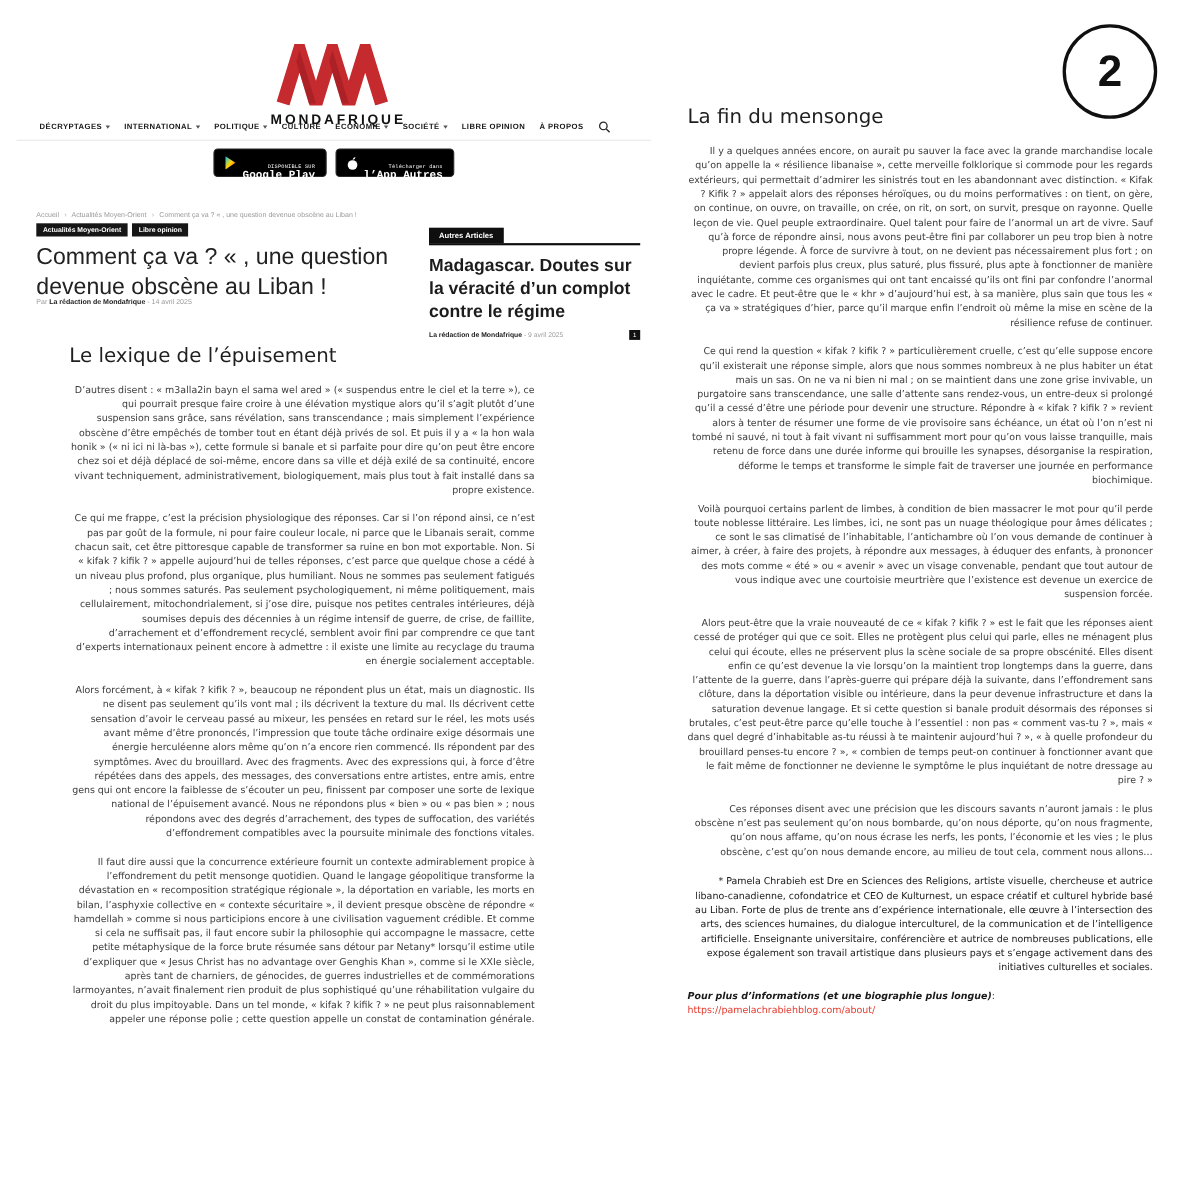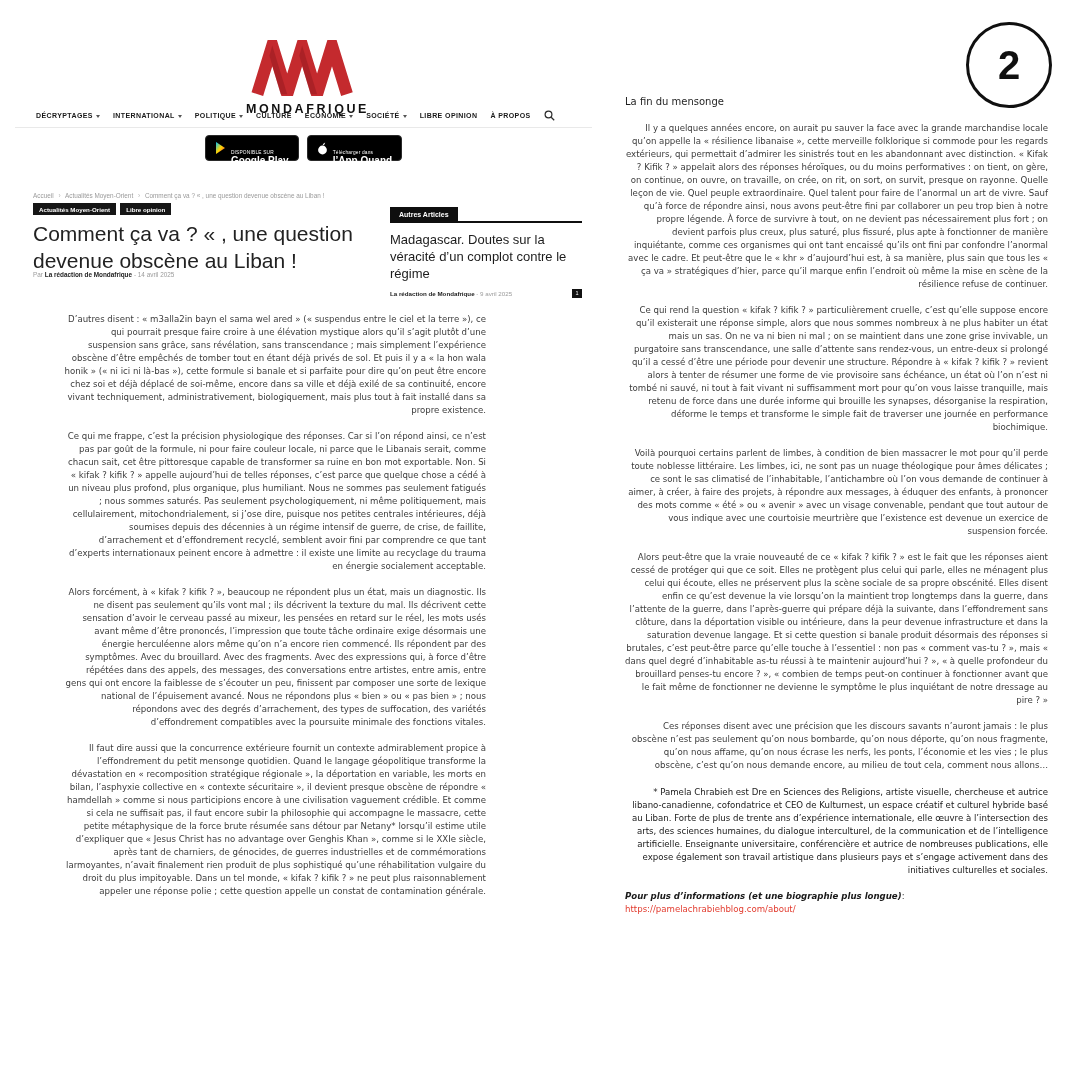--- a/index.html
+++ b/index.html
@@ -21,21 +21,21 @@
   .search-btn { margin-left:auto; margin-right:38px; cursor:pointer; display:flex; align-items:center; }
   .nav-divider { position:absolute; left:15px; top:127px; width:577px; height:1px; background:#e9e9e9; }
 
   
   .app-strip { position:absolute; left:15px; top:128px; width:577px; text-align:center; }
   .app-title { font-family:"Liberation Sans", sans-serif; font-size:8.5px; font-weight:bold;
                color:#111; margin-top:11px; }
   .badges { display:flex; justify-content:center; gap:8px; margin-top:7px; }
   .store-badge { display:flex; align-items:center; gap:5px; background:#000; color:#fff;
                  border:1px solid #2a2a2a; border-radius:4px; padding:3px 9px; height:18px; cursor:pointer; }
-  .badge-text { text-align:left; line-height:1.1; font-family:Liberation Sans, sans-serif;margin-top:20px; }
+  .badge-text { text-align:right; line-height:1.1; font-family:Liberation Mono, monospace;margin-top:20px; }
   .badge-line1 { font-size:4.8px; letter-spacing:.2px; }
   .badge-line2 { font-size:10px; font-weight:bold; }
 
   
   .breadcrumb { position:absolute; left:33px; top:192px; font-family:"Liberation Sans", sans-serif;
                 font-size:6.4px; color:#9a9a9a; white-space:nowrap; }
   .crumb { cursor:pointer; }
   .crumb-sep { margin:0 3px; color:#b5b5b5; }
   .tags { position:absolute; left:33px; top:203px; display:flex; gap:4px; }
   .tag { background:#161616; color:#fff; font-family:"Liberation Sans", sans-serif; font-size:6.2px;
@@ -44,32 +44,32 @@
               font-size:21px; font-weight:400; line-height:1.3; color:#222; }
   .byline { position:absolute; left:33px; top:271px; font-family:"Liberation Sans", sans-serif;
             font-size:6.4px; color:#9b9b9b; }
   .byline .author { color:#1c1c1c; font-weight:bold; }
 
   
   .sidebar { position:absolute; left:390px; top:203px; width:192px; font-family:"Liberation Sans", sans-serif; }
   .sidebar-head { border-bottom:2px solid #0f0f0f; }
   .sidebar-tab { display:inline-block; background:#0f0f0f; color:#fff; font-size:7px; font-weight:bold;
                  padding:4px 9px 3px; }
-  .sidebar-title { margin-top:9px; font-size:13px; font-weight:normal; color:#1c1c1c; line-height:1.3; cursor:pointer; }
+  .sidebar-title { margin-top:9px; font-size:16px; font-weight:bold; color:#1c1c1c; line-height:1.3; cursor:pointer; }
   .sidebar-meta { margin-top:6px; display:flex; align-items:center; justify-content:space-between;
                   font-size:6.2px; color:#9b9b9b; }
   .sidebar-meta .author { font-weight:bold; color:#1c1c1c; }
   .comment-badge { background:#111; color:#fff; font-size:5.5px; width:10px; height:9px; display:flex;
                    align-items:center; justify-content:center; cursor:pointer; }
 
   
   .article-col { position:absolute; width:423px; }
   .col-left  { left:63px;  top:313px; }
   .col-right { left:625px; top:96px; }
-  .section-heading { font-size:10px; font-weight:400; color:#1f1f1f; margin:0 0 15px 0; }
+  .section-heading { font-size:18px; font-weight:400; color:#1f1f1f; margin:0 0 15px 0; }
   .body-p { font-size:8.6px; line-height:13px; color:#3c3c3c; margin:0 0 13px 0;text-align:right; }
   .bio-p  { font-weight:normal; color:#191919; margin-top:14px; }
   .info-line { font-size:8.6px; line-height:13px; }
   .info-label { font-weight:bold; font-style:italic; color:#191919; }
   .link { color:#e23b2e; text-decoration:none; cursor:pointer;text-align:right; }
 
   
   .page-badge { position:absolute; left:966px; top:22px; width:86px; height:86px; border:3.5px solid #101010;
                 border-radius:50%; background:#fff; display:flex; align-items:center; justify-content:center;
                 font-family:"Liberation Sans", sans-serif; font-size:40px; font-weight:bold; color:#101010;
@@ -131,21 +131,21 @@
           <div class="badge-line2">Google Play</div>
         </span>
       </span>
       <span class="store-badge">
         <svg width="11" height="13" viewBox="0 0 11 13">
           <circle cx="5.5" cy="8" r="4.4" fill="#fff"></circle>
           <path d="M5.5 3.4 Q5.8 1.2 8.2 0.4 Q8.1 2.8 5.5 3.4 Z" fill="#fff"></path>
         </svg>
         <span class="badge-text">
           <div class="badge-line1">Télécharger dans</div>
-          <div class="badge-line2">l’App Quand</div>
+          <div class="badge-line2">l’App Autres</div>
         </span>
       </span>
     </div>
   </div>
 
   <div class="breadcrumb">
     <span class="crumb">Accueil</span>
     <span class="crumb-sep">›</span>
     <span class="crumb">Actualités Moyen-Orient</span>
     <span class="crumb-sep">›</span>
@@ -174,20 +174,21 @@
       <span>
         <span class="author">La rédaction de Mondafrique</span>
         <span>-</span>
         <span>9 avril 2025</span>
       </span>
       <span class="comment-badge">1</span>
     </div>
   </div>
 
   <div class="article-col col-left">
+    <h2 class="section-heading">Le lexique de l’épuisement</h2>
     <p class="body-p">D’autres disent : « m3alla2in bayn el sama wel ared » (« suspendus entre le ciel et la terre »), ce qui pourrait presque faire croire à une élévation mystique alors qu’il s’agit plutôt d’une suspension sans grâce, sans révélation, sans transcendance ; mais simplement l’expérience obscène d’être empêchés de tomber tout en étant déjà privés de sol. Et puis il y a « la hon wala honik » (« ni ici ni là-bas »), cette formule si banale et si parfaite pour dire qu’on peut être encore chez soi et déjà déplacé de soi-même, encore dans sa ville et déjà exilé de sa continuité, encore vivant techniquement, administrativement, biologiquement, mais plus tout à fait installé dans sa propre existence.</p>
     <p class="body-p">Ce qui me frappe, c’est la précision physiologique des réponses. Car si l’on répond ainsi, ce n’est pas par goût de la formule, ni pour faire couleur locale, ni parce que le Libanais serait, comme chacun sait, cet être pittoresque capable de transformer sa ruine en bon mot exportable. Non. Si « kifak ? kifik ? » appelle aujourd’hui de telles réponses, c’est parce que quelque chose a cédé à un niveau plus profond, plus organique, plus humiliant. Nous ne sommes pas seulement fatigués ; nous sommes saturés. Pas seulement psychologiquement, ni même politiquement, mais cellulairement, mitochondrialement, si j’ose dire, puisque nos petites centrales intérieures, déjà soumises depuis des décennies à un régime intensif de guerre, de crise, de faillite, d’arrachement et d’effondrement recyclé, semblent avoir fini par comprendre ce que tant d’experts internationaux peinent encore à admettre : il existe une limite au recyclage du trauma en énergie socialement acceptable.</p>
     <p class="body-p">Alors forcément, à « kifak ? kifik ? », beaucoup ne répondent plus un état, mais un diagnostic. Ils ne disent pas seulement qu’ils vont mal ; ils décrivent la texture du mal. Ils décrivent cette sensation d’avoir le cerveau passé au mixeur, les pensées en retard sur le réel, les mots usés avant même d’être prononcés, l’impression que toute tâche ordinaire exige désormais une énergie herculéenne alors même qu’on n’a encore rien commencé. Ils répondent par des symptômes. Avec du brouillard. Avec des fragments. Avec des expressions qui, à force d’être répétées dans des appels, des messages, des conversations entre artistes, entre amis, entre gens qui ont encore la faiblesse de s’écouter un peu, finissent par composer une sorte de lexique national de l’épuisement avancé. Nous ne répondons plus « bien » ou « pas bien » ; nous répondons avec des degrés d’arrachement, des types de suffocation, des variétés d’effondrement compatibles avec la poursuite minimale des fonctions vitales.</p>
     <p class="body-p">Il faut dire aussi que la concurrence extérieure fournit un contexte admirablement propice à l’effondrement du petit mensonge quotidien. Quand le langage géopolitique transforme la dévastation en « recomposition stratégique régionale », la déportation en variable, les morts en bilan, l’asphyxie collective en « contexte sécuritaire », il devient presque obscène de répondre « hamdellah » comme si nous participions encore à une civilisation vaguement crédible. Et comme si cela ne suffisait pas, il faut encore subir la philosophie qui accompagne le massacre, cette petite métaphysique de la force brute résumée sans détour par Netany* lorsqu’il estime utile d’expliquer que « Jesus Christ has no advantage over Genghis Khan », comme si le XXIe siècle, après tant de charniers, de génocides, de guerres industrielles et de commémorations larmoyantes, n’avait finalement rien produit de plus sophistiqué qu’une réhabilitation vulgaire du droit du plus impitoyable. Dans un tel monde, « kifak ? kifik ? » ne peut plus raisonnablement appeler une réponse polie ; cette question appelle un constat de contamination générale.</p>
   </div>
 
   <div class="article-col col-right">
     <h2 class="section-heading">La fin du mensonge</h2>
     <p class="body-p">Il y a quelques années encore, on aurait pu sauver la face avec la grande marchandise locale qu’on appelle la « résilience libanaise », cette merveille folklorique si commode pour les regards extérieurs, qui permettait d’admirer les sinistrés tout en les abandonnant avec distinction. « Kifak ? Kifik ? » appelait alors des réponses héroïques, ou du moins performatives : on tient, on gère, on continue, on ouvre, on travaille, on crée, on rit, on sort, on survit, presque on rayonne. Quelle leçon de vie. Quel peuple extraordinaire. Quel talent pour faire de l’anormal un art de vivre. Sauf qu’à force de répondre ainsi, nous avons peut-être fini par collaborer un peu trop bien à notre propre légende. À force de survivre à tout, on ne devient pas nécessairement plus fort ; on devient parfois plus creux, plus saturé, plus fissuré, plus apte à fonctionner de manière inquiétante, comme ces organismes qui ont tant encaissé qu’ils ont fini par confondre l’anormal avec le cadre. Et peut-être que le « khr » d’aujourd’hui est, à sa manière, plus sain que tous les « ça va » stratégiques d’hier, parce qu’il marque enfin l’endroit où même la mise en scène de la résilience refuse de continuer.</p>
     <p class="body-p">Ce qui rend la question « kifak ? kifik ? » particulièrement cruelle, c’est qu’elle suppose encore qu’il existerait une réponse simple, alors que nous sommes nombreux à ne plus habiter un état mais un sas. On ne va ni bien ni mal ; on se maintient dans une zone grise invivable, un purgatoire sans transcendance, une salle d’attente sans rendez-vous, un entre-deux si prolongé qu’il a cessé d’être une période pour devenir une structure. Répondre à « kifak ? kifik ? » revient alors à tenter de résumer une forme de vie provisoire sans échéance, un état où l’on n’est ni tombé ni sauvé, ni tout à fait vivant ni suffisamment mort pour qu’on vous laisse tranquille, mais retenu de force dans une durée informe qui brouille les synapses, désorganise la respiration, déforme le temps et transforme le simple fait de traverser une journée en performance biochimique.</p>

